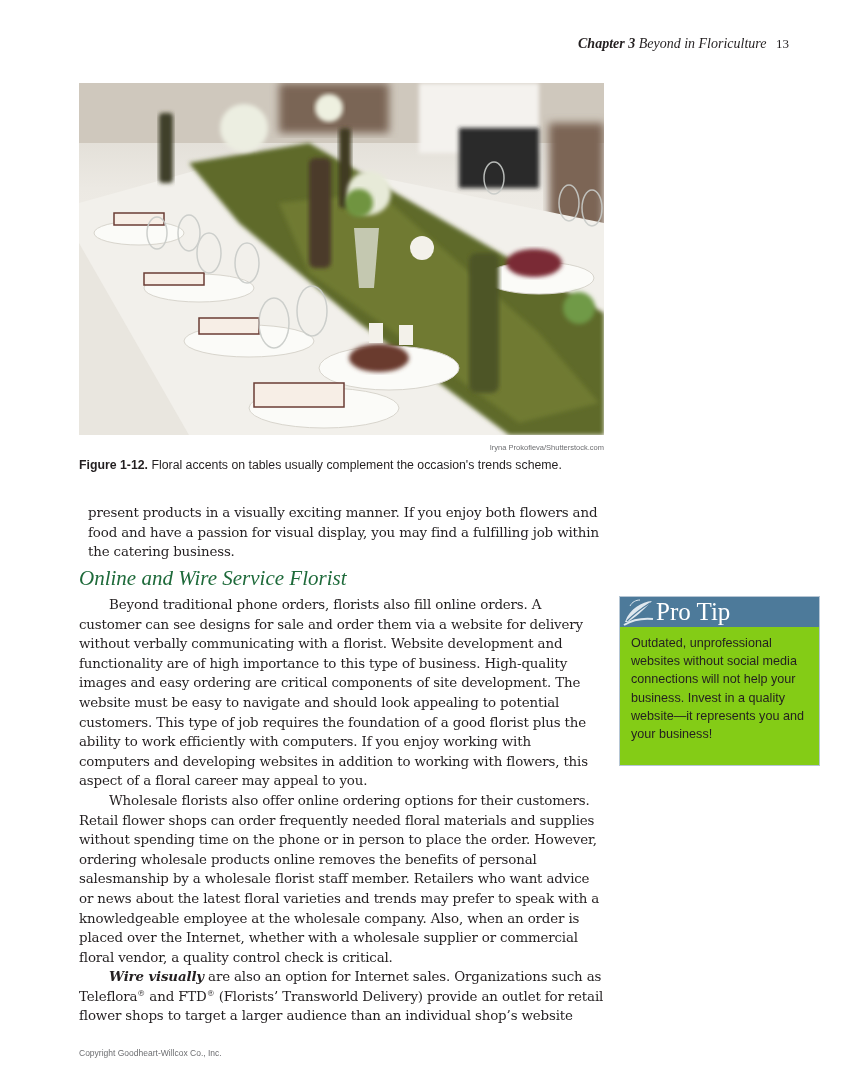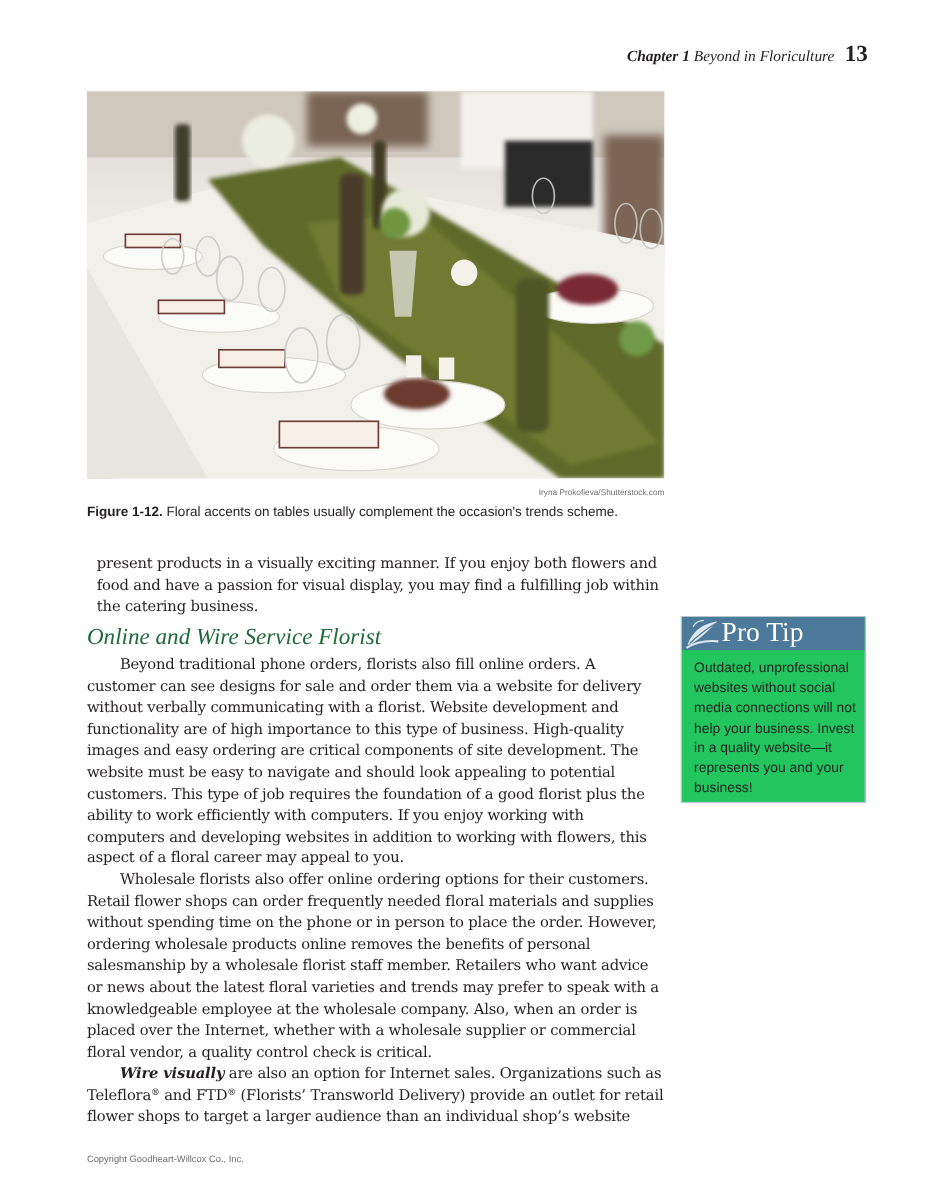--- a/index.html
+++ b/index.html
@@ -3,21 +3,21 @@
   <meta charset="utf-8">
   <style>
     html, body { margin: 0; padding: 0; background: #ffffff; }
     body { width: 849px; height: 1087px; position: relative; overflow: hidden; color: #231f20; }
     .running-head {
       position: absolute; top: 36px; right: 60px;
       font-family: "Liberation Serif", "DejaVu Serif", serif; font-size: 14px; color: #231f20;
     }
     .running-head .ch { font-weight: bold; font-style: italic; }
     .running-head .title { font-style: italic; }
-    .running-head .pg { font-weight: bold; margin-left: 6px; font-size: 21px; text-align: right; }
+    .running-head .pg { font-weight: normal; margin-left: 6px; font-size: 13px; text-align: right; }
 
     .photo {
       position: absolute; left: 79px; top: 83px; width: 525px; height: 352px; overflow: hidden;
       background: linear-gradient(180deg, #d9d5cc 0%, #ece9e3 30%, #f3f1ec 60%, #eeebe6 100%);
     }
     .photo svg { display: block; }
     .credit {
       position: absolute; top: 443px; right: 245px;
       font-family: "Liberation Sans", "DejaVu Sans", sans-serif; font-size: 7.5px; color: #6d6e71;
     }
@@ -36,22 +36,22 @@
     .indent { text-indent: 30px; }
     .heading {
       position: absolute; left: 79px; top: 566px;
       font-family: "Liberation Serif", "DejaVu Serif", serif; font-style: italic; font-size: 21px;
       color: #1e6a3a;
     }
     sup { font-size: 8px; vertical-align: 5px; line-height: 0; }
     em.term { font-weight: bold; font-style: italic; }
 
     .protip {
-      position: absolute; left: 619px; top: 560px; width: 168px; height: 170px;
-      background: #22c55e; border: 1px solid #b6c6d4; box-sizing: border-box;
+      position: absolute; left: 619px; top: 596px; width: 201px; height: 170px;
+      background: #84cc16; border: 1px solid #b6c6d4; box-sizing: border-box;
     }
     .protip-header {
       height: 30px; background: #4d7a9a; position: relative;
     }
     .protip-icon { position: absolute; left: 2px; top: 1px; width: 32px; height: 28px; }
     .protip-title {
       position: absolute; left: 36px; top: 0px;
       font-family: "Liberation Serif", "DejaVu Serif", serif; font-size: 25px; color: #ffffff; line-height: 30px;
     }
     .protip-body {
@@ -61,21 +61,21 @@
     }
     .footer {
       position: absolute; left: 79px; top: 1048px;
       font-family: "Liberation Sans", "DejaVu Sans", sans-serif; font-size: 8.5px; color: #6d6e71;
     }
   </style>
 </head>
 <body>
 
 <div class="running-head">
-  <span class="ch">Chapter 1</span>
+  <span class="ch">Chapter 3</span>
   <span class="title">Beyond in Floriculture</span>
   <span class="pg">13</span>
 </div>
 
 <div class="photo" aria-label="Banquet table with white tablecloth, place settings, wine glasses, moss runner, wine bottles and floral centerpieces in glass vases">
   <svg width="525" height="352" viewBox="0 0 525 352">
     <defs>
       <filter id="blur2">
           <feGaussianBlur stdDeviation="2"></feGaussianBlur>
         </filter>

